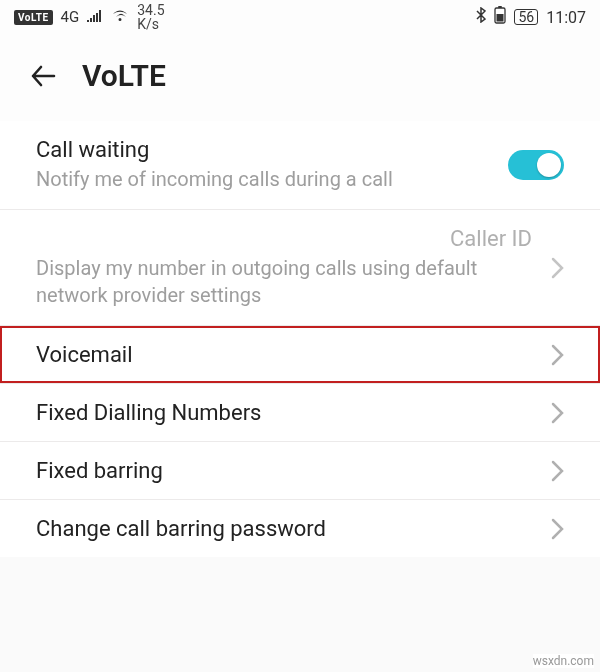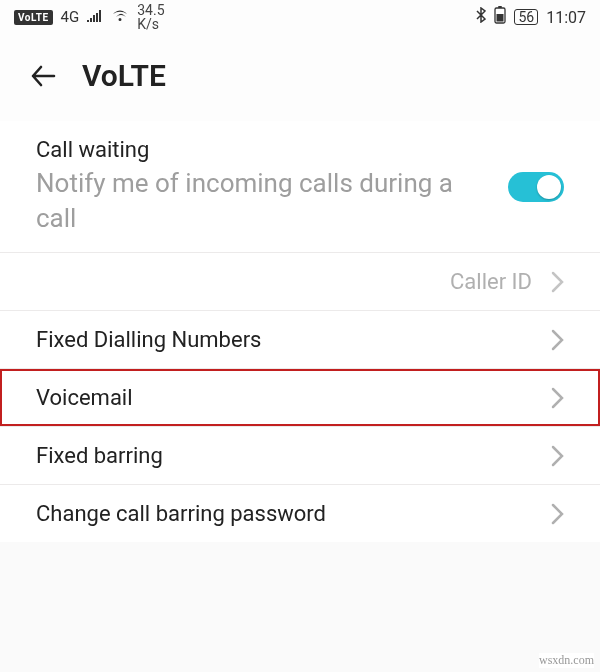--- a/index.html
+++ b/index.html
@@ -52,21 +52,21 @@
     .headerbar h1 { font-size: 30px; font-weight: 600; color: #222; }
     .list { background: #fff; }
     .row {
       padding: 16px 36px;
       display: flex;
       align-items: center;
       border-bottom: 1px solid #eceaea;
     }
     .row .texts { flex: 1; min-width: 0; }
     .row .title { font-size: 22px; color: #222; }
-    .row .sub { font-size: 26px; color: #9e9e9e; line-height: 1.35; margin-top: 4px; }
+    .row .sub { font-size: 20px; color: #9e9e9e; line-height: 1.35; margin-top: 4px; }
     .row .ctrl { margin-left: 18px; display: flex; align-items: center; }
     .row.disabled .title { color: #b0b0b0; text-align: right; }
     .toggle {
       width: 56px; height: 30px; border-radius: 15px; background: #26c0d6;
       position: relative;
     }
     .toggle .knob {
       position: absolute; right: 3px; top: 3px; width: 24px; height: 24px;
       border-radius: 50%; background: #fff; box-shadow: 0 1px 2px rgba(0,0,0,0.25);
     }
@@ -74,21 +74,20 @@
     .highlight {
       box-shadow: inset 0 0 0 2px #c21f1f;
     }
     .watermark {
       position: absolute;
       right: 6px;
       bottom: 4px;
       font-size: 12px;
       color: #999;
       background: #fff;
-      font-family: Liberation Serif, serif;
     }
   </style>
 </head>
 <body>
 
 <div class="statusbar">
   <div class="status-left">
     <span class="volte-badge">VoLTE</span>
     <span>4G</span>
     <span>
@@ -143,50 +142,51 @@
     <div class="ctrl">
       <div class="toggle">
         <div class="knob"></div>
       </div>
     </div>
   </div>
 
   <div class="row disabled">
     <div class="texts">
       <div class="title">Caller ID</div>
+      <div class="sub">Display my number in outgoing calls using default network provider settings</div>
     </div>
     <div class="ctrl chevron">
       <svg width="14" height="24" viewBox="0 0 14 24">
           <path fill="none" stroke="#c4c4c4" stroke-width="2.5" stroke-linecap="round" d="M3 3l9 9-9 9"></path>
         </svg>
     </div>
   </div>
 
+  <div class="row highlight">
+    <div class="texts">
+      <div class="title">Voicemail</div>
+    </div>
+    <div class="ctrl chevron">
+      <svg width="14" height="24" viewBox="0 0 14 24">
+          <path fill="none" stroke="#b0b0b0" stroke-width="2.5" stroke-linecap="round" d="M3 3l9 9-9 9"></path>
+        </svg>
+    </div>
+  </div>
+
   <div class="row">
     <div class="texts">
       <div class="title">Fixed Dialling Numbers</div>
     </div>
     <div class="ctrl chevron">
       <svg width="14" height="24" viewBox="0 0 14 24">
           <path fill="none" stroke="#b0b0b0" stroke-width="2.5" stroke-linecap="round" d="M3 3l9 9-9 9"></path>
         </svg>
     </div>
   </div>
 
-  <div class="row highlight">
-    <div class="texts">
-      <div class="title">Voicemail</div>
-    </div>
-    <div class="ctrl chevron">
-      <svg width="14" height="24" viewBox="0 0 14 24">
-          <path fill="none" stroke="#b0b0b0" stroke-width="2.5" stroke-linecap="round" d="M3 3l9 9-9 9"></path>
-        </svg>
-    </div>
-  </div>
-
   <div class="row">
     <div class="texts">
       <div class="title">Fixed barring</div>
     </div>
     <div class="ctrl chevron">
       <svg width="14" height="24" viewBox="0 0 14 24">
           <path fill="none" stroke="#b0b0b0" stroke-width="2.5" stroke-linecap="round" d="M3 3l9 9-9 9"></path>
         </svg>
     </div>
   </div>

